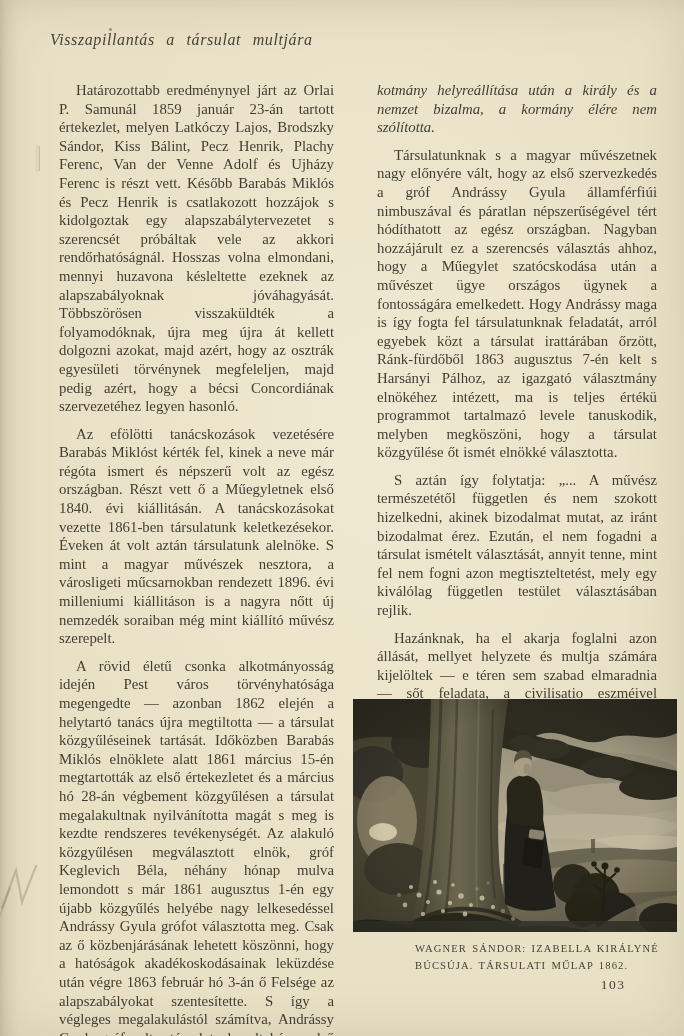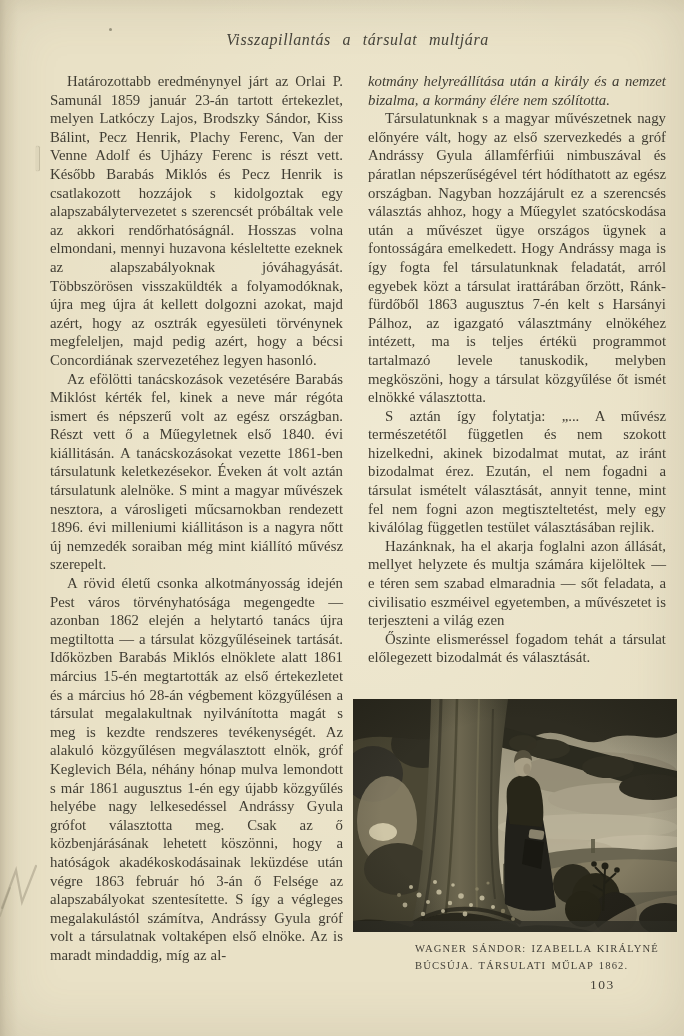--- a/index.html
+++ b/index.html
@@ -16,38 +16,38 @@
       linear-gradient(90deg, #cfc6ab 0px, #ded5b9 6px, rgba(222,213,185,0) 18px),
       linear-gradient(180deg, #e4dcc0 0px, rgba(228,220,192,0) 14px),
       #e9e1c6;
     box-shadow: inset 0 0 55px rgba(110,100,75,0.18);
     font-family: "Liberation Serif", "DejaVu Serif", serif;
     color: #3e3b31;
   }
   .page-title {
     position: absolute;
     left: 50px; top: 31px; width: 615px;
-    text-align: center;
+    text-align: left;
     font-style: italic;
     font-size: 16px;
     letter-spacing: 0.6px;
     word-spacing: 7px;
     color: #46433a;
   }
   .column {
     position: absolute;
     text-align: justify;
     font-size: 14.8px;
     line-height: 18.6px;
     hyphens: auto;
     -webkit-hyphens: auto;
     word-spacing: 0.4px;
     color: #403d33;
   }
-  .column p { margin: 0; text-indent: 17px; }
+  .column p { margin: 9px; text-indent: 17px; }
   .column p.continuation { text-indent: 0; font-style: italic; }
   .col-left  { left: 50px;  top: 72px; width: 293px; }
   .col-right { left: 368px; top: 72px; width: 298px; }
   .plate {
     position: absolute;
     left: 353px; top: 699px;
     width: 324px; height: 233px;
     z-index: 2;
     margin: 0;
   }
@@ -60,21 +60,21 @@
     line-height: 16.5px;
     letter-spacing: 1.1px;
     word-spacing: 1.5px;
     color: #45423a;
     z-index: 2;
   }
   .page-number {
     position: absolute;
     left: 590px; top: 977px;
     width: 46px;
-    text-align: left;
+    text-align: center;
     font-size: 13.5px;
     letter-spacing: 1.5px;
     color: #45423a;
     z-index: 2;
   }
   
   .margin-scratch {
     position: absolute;
     left: 36px; top: 146px;
     width: 3px; height: 25px;

